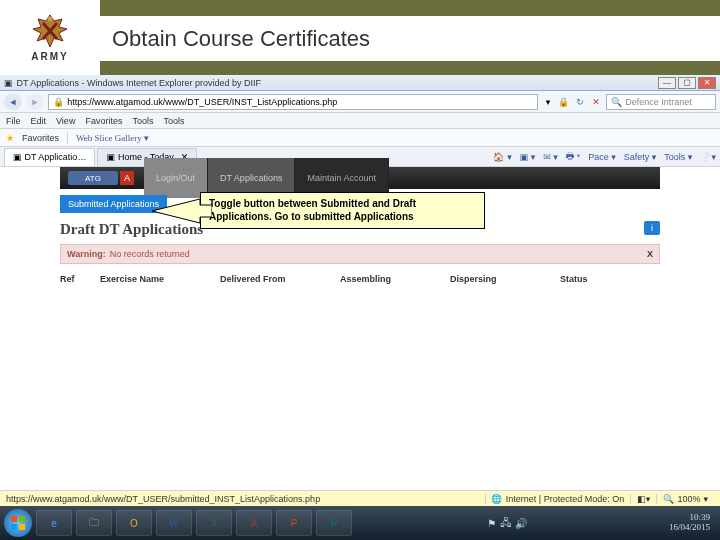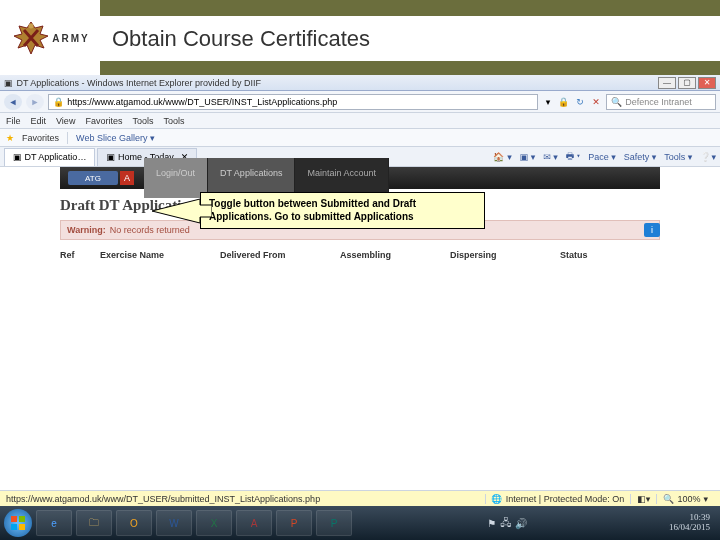--- a/index.html
+++ b/index.html
@@ -1,19 +1,19 @@
 <!DOCTYPE html>
 <html><head>
 <meta charset="utf-8">
 <style>
   * { box-sizing: border-box; margin: 0; padding: 0; }
   body { width: 720px; height: 540px; font-family: Arial, sans-serif; font-size: 10px; overflow: hidden; background: #fff; }
 
   .slide-header { height: 75px; background: #6b6e3d; display: flex; align-items: center; }
-  .army-badge { width: 100px; height: 75px; background: #fff; display: flex; flex-direction: row; align-items: center; justify-content: center; }
+  .army-badge { width: 100px; height: 75px; background: #fff; display: flex; flex-direction: column; align-items: center; justify-content: center; }
   .army-badge svg { width: 42px; height: 36px; }
   .army-label { font-size: 10px; font-weight: bold; letter-spacing: 2px; color: #333; margin-top: 2px; }
   .slide-title { font-size: 22px; color: #333; }
   .header-stack { flex:1; display:flex; flex-direction:column; height:75px;}
   .header-top-strip { height:16px; background:#6b6e3d;}
   .header-white { flex:1; background:#fff; display:flex; align-items:center; padding-left:12px;}
   .header-bottom-strip { height:14px; background:#6b6e3d;}
 
   .ie-titlebar { height: 16px; background: linear-gradient(#e9eef7,#d7e2f2); border-bottom:1px solid #99aacc; display:flex; align-items:center; padding:0 4px; font-size:9px; color:#333;}
   .ie-titlebar .title-text { flex:1; }
@@ -35,21 +35,21 @@
 
   .ie-tabs { height:20px; background:#eef2f8; border-bottom:1px solid #ccd4e0; display:flex; align-items:center; padding:0 4px; font-size:9px;}
   .tab { height:18px; padding:2px 8px; border:1px solid #c2ccdd; border-bottom:none; background:#fff; margin-right:2px; display:flex; align-items:center; gap:3px;}
   .tab.inactive { background:#e4e9f2;}
   .tab-tools { margin-left:auto; display:flex; gap:8px; color:#3a5a9a;}
   .tab-tools span { display:flex; align-items:center; gap:2px;}
 
   .page-nav { height: 22px; background: linear-gradient(#3a3a3a,#1a1a1a); display:flex; align-items:center; padding:0 8px; gap:0; color:#ccc; font-size:9px; margin:0 60px;}
   .page-nav .brand { width:50px; height:14px; background:#4a6aa0; border-radius:2px; display:flex; align-items:center; justify-content:center; color:#fff; margin-right:2px; font-size:8px;}
   .page-nav .brand-red { width:14px; height:14px; background:#c03020; color:#fff; display:flex; align-items:center; justify-content:center; font-size:9px; margin-right:10px;}
-  .page-nav .navitem { padding:20px 12px; height:22px; display:flex; align-items:flex-end; background:#555; border-right:1px solid #222;}
+  .page-nav .navitem { padding:20px 12px; height:22px; display:flex; align-items:center; background:#555; border-right:1px solid #222;}
   .page-nav .navitem.light { background:#888;}
   .page-nav .navitem.dark { background:#2a2a2a; color:#aaa;}
 
   .content-wrap { margin:6px 60px 0 60px; position:relative;}
   .blue-btn { background:#1f7fd6; color:#fff; padding:4px 8px; font-size:9px; display:inline-block;}
   .section-title { font-family: Georgia, serif; font-size:15px; color:#444; font-weight:bold; margin:8px 0 4px 0;}
   .info-btn { position:absolute; right:0; top:26px; width:16px; height:14px; background:#1f7fd6; color:#fff; display:flex; align-items:center; justify-content:center; font-size:9px; border-radius:2px;}
 
   .warning-bar { margin-top:6px; background:#f3e0de; border:1px solid #e1bfb9; padding:4px 6px; font-size:9px; color:#a34d3f; display:flex; align-items:center;}
   .warning-bar .wlabel { font-weight:bold; margin-right:4px; color:#a34d3f;}
@@ -133,21 +133,21 @@
   <span>View</span>
   <span>Favorites</span>
   <span>Tools</span>
   <span>Tools</span>
 </div>
 
 <div class="ie-fav">
   <span class="fav-star">★</span>
   <span>Favorites</span>
   <span style="border-left:1px solid #ccd4e0; height:12px;"></span>
-  <span style="color:#3a5a9a;">Web Slice Gallery ▾</span>
+  <span style="color:#3a5a9a;font-family:Liberation Serif, serif;">Web Slice Gallery ▾</span>
 </div>
 
 <div class="ie-tabs">
   <div class="tab">
     <span>▣</span>
     <span>DT Applicatio…</span>
   </div>
   <div class="tab inactive">
     <span>▣</span>
     <span>Home - Today</span>
@@ -177,20 +177,21 @@
     </div>
   <div class="navitem">
       <span>DT Applications</span>
     </div>
   <div class="navitem dark">
       <span>Maintain Account</span>
     </div>
 </div>
 
 <div class="content-wrap">
+  <div class="blue-btn"><span>Submitted Applications</span></div>
   <div class="info-btn">
       <span>i</span>
     </div>
   <div class="section-title">Draft DT Applications</div>
   <div class="warning-bar">
     <span class="wlabel">Warning:</span>
     <span>No records returned</span>
     <span class="wclose">X</span>
   </div>
   <div class="table-head">

